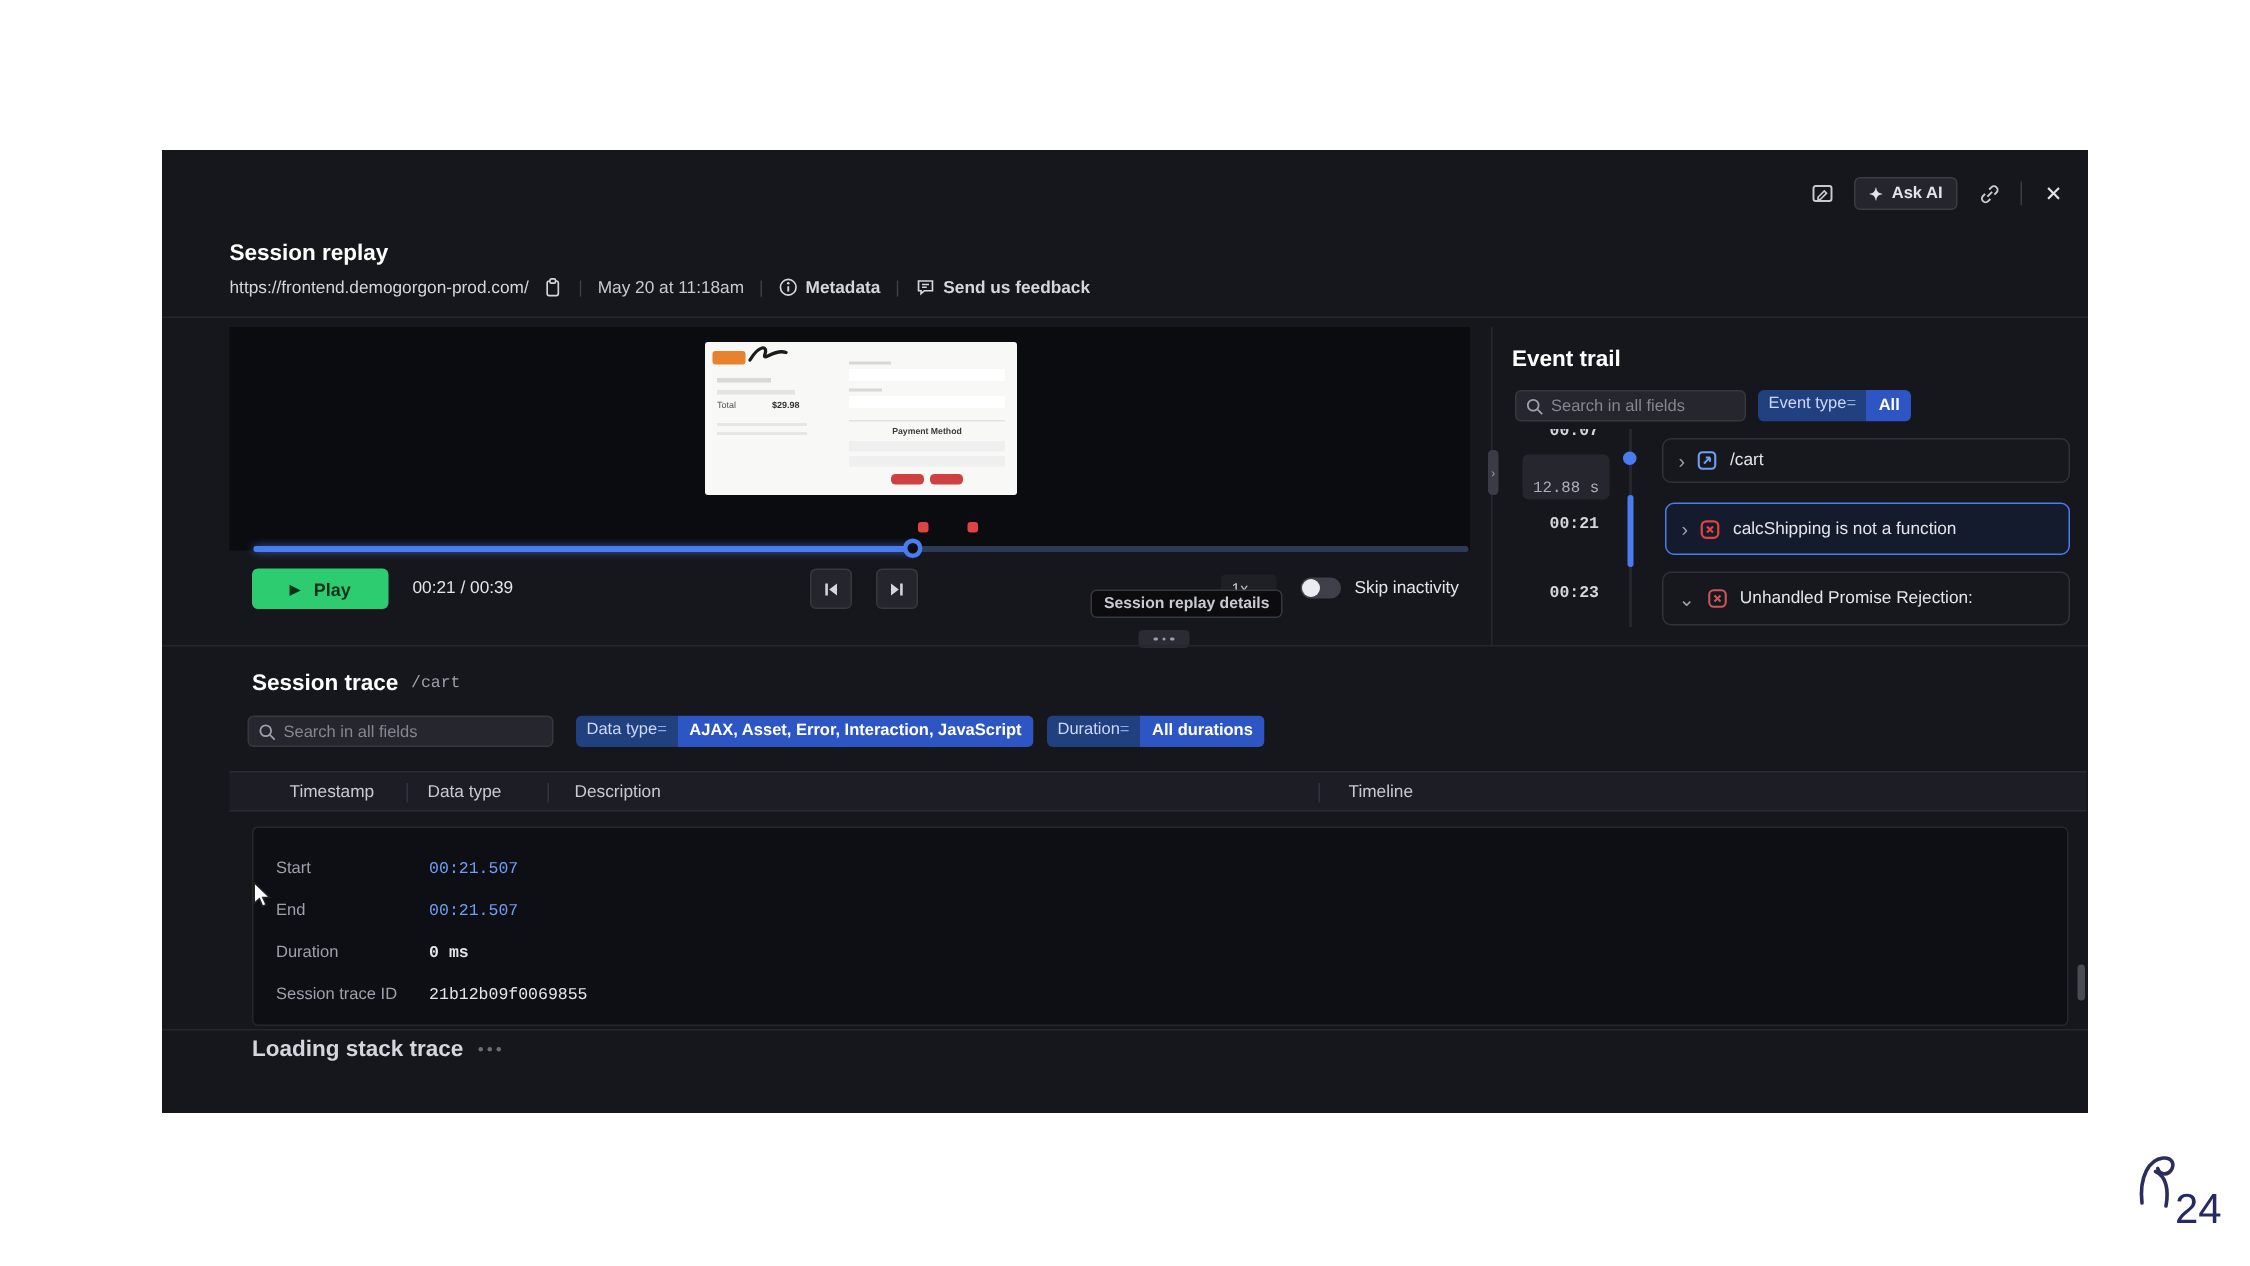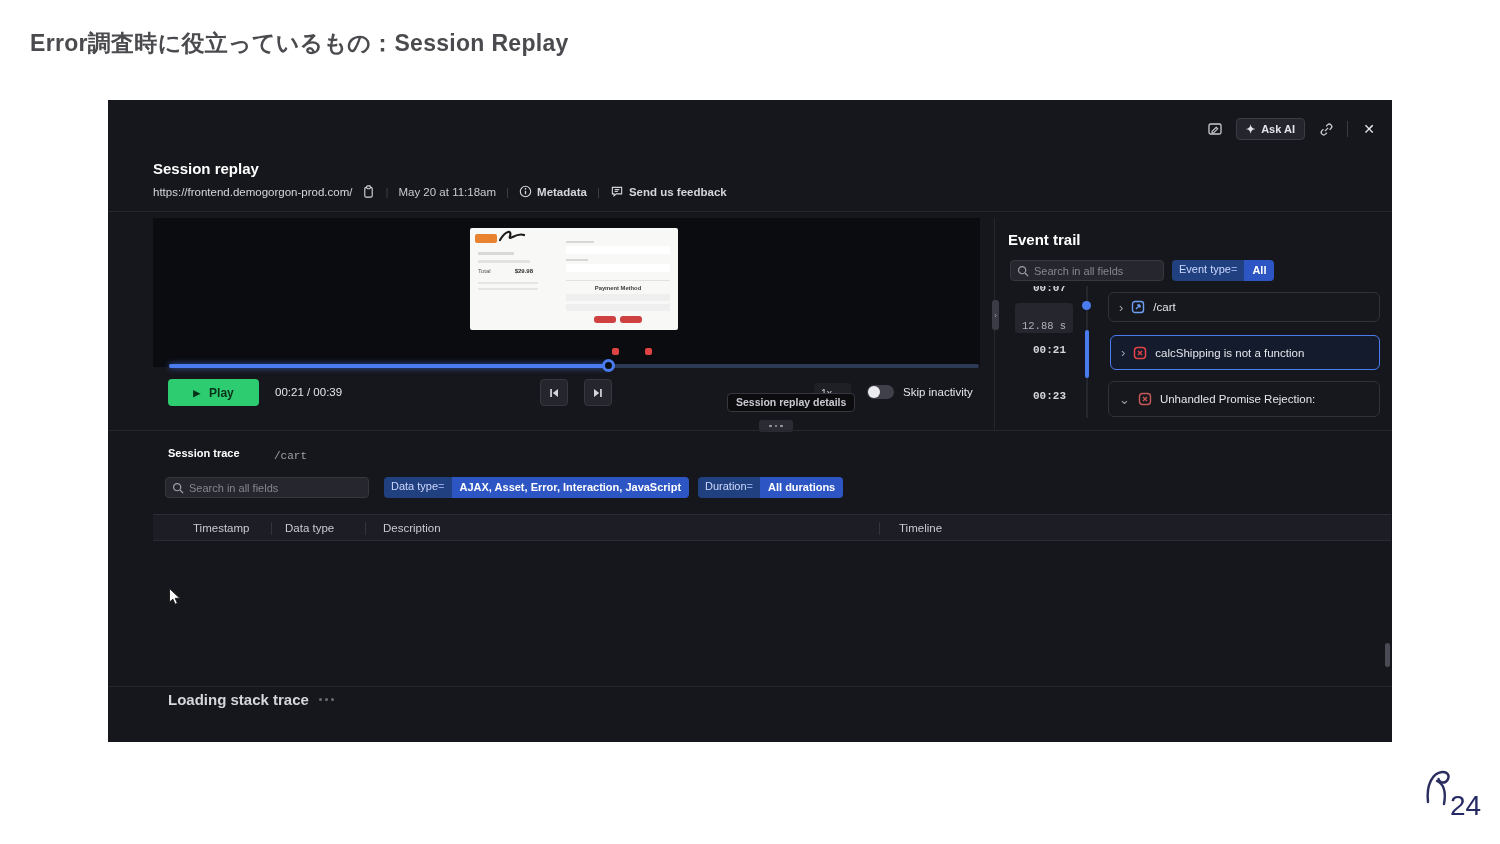--- a/index.html
+++ b/index.html
@@ -88,42 +88,41 @@
   .et-dot{position:absolute;left:78px;top:15px;width:9px;height:9px;border-radius:50%;background:#4a7cf0}
   .et-blue{position:absolute;left:81px;top:44px;width:4px;height:48px;background:#4a7cf0;border-radius:2px}
   .et-time{position:absolute;width:46px;text-align:right;font-family:"Liberation Mono",monospace;font-size:11px;font-weight:bold;color:#d5d6dd}
   .et-gap{position:absolute;left:11px;top:17px;font-family:"Liberation Mono",monospace;font-size:10.5px;color:#aeb0ba;background:#26272e;border-radius:4px;height:17px;line-height:17px;padding:15px 7px}
   .et-row{position:absolute;display:flex;align-items:center;gap:8px;padding:0 10px;background:#17181d;border:1px solid #30313a;border-radius:6px;font-size:11.5px;color:#e4e5ea;cursor:pointer}
   .et-row.selected{border:1.5px solid #4a7cf0;background:#141b2d}
   .chev{color:#9ea0ab;font-size:13px;line-height:1;flex:none}
   .rz{position:absolute;left:884px;top:200px;width:7px;height:30px;background:#3a3b44;border-radius:3px;display:flex;align-items:center;justify-content:center;color:#9ea0ab;font-size:8px;cursor:col-resize}
 
   
-  .st-title{position:absolute;left:60px;top:347px;font-size:11px;font-weight:bold;color:#fff}
+  .st-title{position:absolute;left:60px;top:347px;font-size:15px;font-weight:bold;color:#fff}
   .st-path{position:absolute;left:166px;top:350px;font-family:"Liberation Mono",monospace;font-size:11px;color:#9ea0ab}
   .st-head{position:absolute;left:45px;top:414px;width:1238px;height:27px;background:#1d1e25;border-top:1px solid #2a2b33;border-bottom:1px solid #2a2b33}
   .st-head span{position:absolute;top:7px;font-size:11.5px;color:#c9cad1}
   .st-head .cdiv{position:absolute;top:7px;width:1px;height:13px;background:#32333c}
   .st-panel{position:absolute;left:60px;top:451px;width:1211px;height:133px;background:#0e0f14;border:1px solid #26272e;border-radius:4px}
   .st-row{position:absolute;left:15px;font-size:11px;color:#9ea0ab;white-space:nowrap}
   .st-row .lab{display:inline-block;width:99px}
   .st-row .val{font-family:"Liberation Mono",monospace;color:#e4e5ea}
   .st-row .val.link{color:#6f9ef5;cursor:pointer}
   .st-row .val.bold{font-weight:bold}
   .st-loading{position:absolute;left:60px;top:591px;font-size:15px;font-weight:bold;color:#d5d6dd;display:flex;align-items:center;gap:10px}
   .ldots{display:flex;gap:3px;align-items:center}
   .ldots i{width:3px;height:3px;border-radius:50%;background:#6b6c75}
   .sb{position:absolute;left:1277px;top:543px;width:5px;height:24px;background:#4a4b55;border-radius:3px;cursor:pointer}
   .cursor{position:absolute;left:60px;top:487px}
 </style>
 </head>
 <body>
 
 <div class="slide">
-  <h1 class="slide-title">Error調査時に役立っているもの：Session Replay</h1>
 
   <div class="shot">
 
     <div class="win-actions">
       <button class="icon-btn">
         <svg width="16" height="16" viewBox="0 0 16 16">
             <rect x="2" y="3" width="12" height="10" rx="1.5" fill="none" stroke="currentColor" stroke-width="1.3"></rect>
             <path d="M5 10.5l4.2-4.2 1.5 1.5L6.5 12H5z" fill="none" stroke="currentColor" stroke-width="1.1"></path>
           </svg>
       </button>
@@ -319,20 +318,38 @@
     <div class="st-head">
       <span style="left:40px">Timestamp</span>
       <span class="cdiv" style="left:118px"></span>
       <span style="left:132px">Data type</span>
       <span class="cdiv" style="left:212px"></span>
       <span style="left:230px">Description</span>
       <span class="cdiv" style="left:726px"></span>
       <span style="left:746px">Timeline</span>
     </div>
 
+    <div class="st-panel">
+      <div class="st-row" style="top:21px">
+        <span class="lab">Start</span>
+        <span class="val link">00:21.507</span>
+      </div>
+      <div class="st-row" style="top:49px">
+        <span class="lab">End</span>
+        <span class="val link">00:21.507</span>
+      </div>
+      <div class="st-row" style="top:77px">
+        <span class="lab">Duration</span>
+        <span class="val bold">0 ms</span>
+      </div>
+      <div class="st-row" style="top:105px">
+        <span class="lab">Session trace ID</span>
+        <span class="val">21b12b09f0069855</span>
+      </div>
+    </div>
 
     <div class="hline" style="top:586px"></div>
     <div class="st-loading">
       <span>Loading stack trace</span>
       <span class="ldots">
           <i></i>
           <i></i>
           <i></i>
         </span>
     </div>

